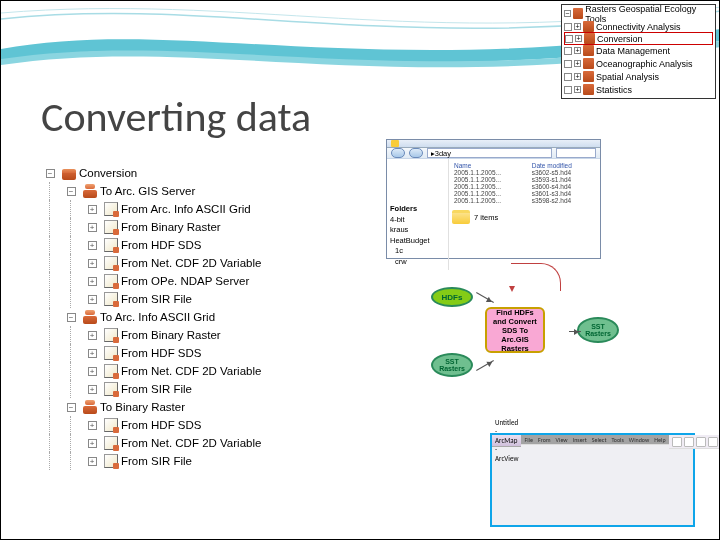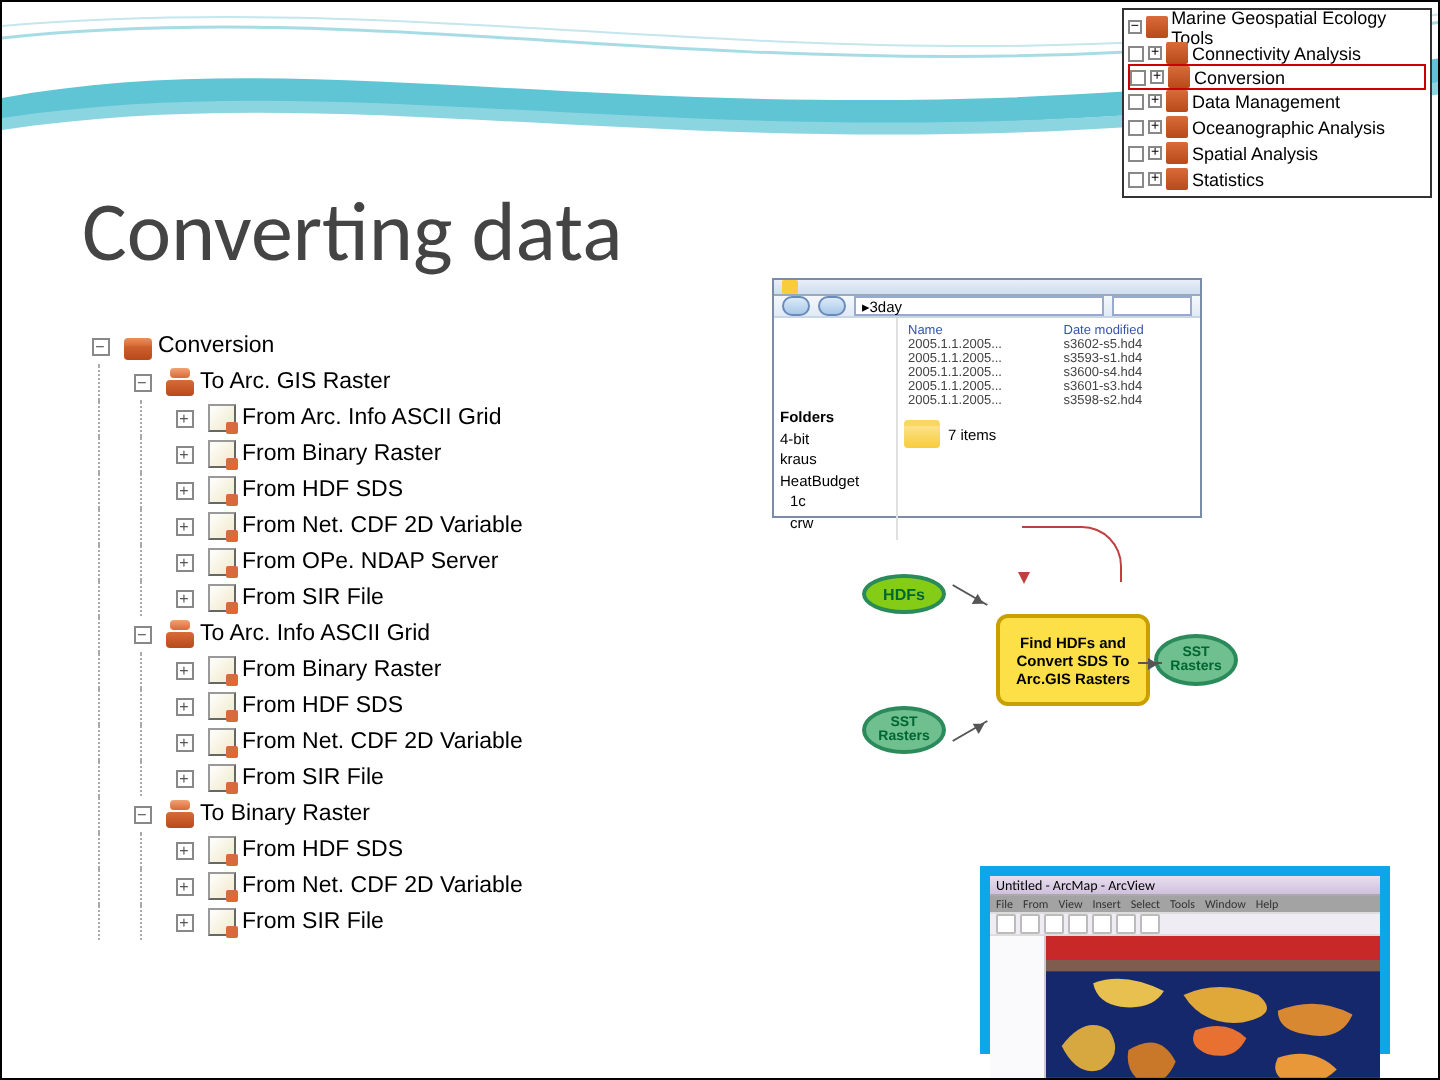--- a/index.html
+++ b/index.html
@@ -207,37 +207,37 @@
     text-align: center;
     padding: 3px;
   }
   .d-ell {
     border-radius: 50%;
     color: #063;
   }
   .d-hdfs { top:2px; left:30px; width:42px; height:20px; background:#84cc16; border-color:#2a8a5a; }
   .d-rast { top:68px; left:30px; width:42px; height:24px; background:#6fbf8f; border-color:#2a8a5a; font-size:7px; }
   .d-out { top:32px; right:2px; width:42px; height:26px; background:#6fbf8f; border-color:#2a8a5a; font-size:7px; }
-  .d-box { top:22px; left:97px; width:77px; height:46px; background:#fde047; border-color:#c8a000; border-radius:6px; color:#000; font-size:7.5px; line-height:1.2; }
+  .d-box { top:22px; left:84px; width:60px; height:46px; background:#f9a8d4; border-color:#c8a000; border-radius:6px; color:#000; font-size:7.5px; line-height:1.2; }
   .d-arrow { position:absolute; height:0; border-top:1.5px solid #555; }
   .d-arrow::after { content:""; position:absolute; right:-1px; top:-3px; border:3px solid transparent; border-left:5px solid #555; }
   .arrow-curve { position:absolute; left:110px; top:-22px; width:50px; height:28px; border:1.5px solid #c04040; border-left:none; border-bottom:none; border-radius: 0 20px 0 0; }
   .arrow-curve::after { content:""; position:absolute; left:-2px; bottom:-4px; border:3px solid transparent; border-top:6px solid #c04040; }
   
   .mapwin {
     position: absolute;
     bottom: 12px;
     right: 24px;
     width: 205px;
     height: 94px;
-    border: 5px solid #0ea5e9;
+    border: 2px solid #0ea5e9;
     background: #efeff3;
     font-size: 7px;
     display:flex;
-    flex-direction:column;
+    flex-direction:row;
   }
   .map-title { height:12px;background:linear-gradient(#e8dff0,#d0c0dc);border-bottom:1px solid #aaa;padding:0 3px;display:flex;align-items:center; }
   .map-menu { height:10px; background:#a3a3a3;border-bottom:1px solid #ddd; display:flex; gap:5px; padding:0 3px; align-items:center; color:#333; font-size:6px; }
   .map-tools { height:14px;background:#f0ecf4;border-bottom:1px solid #ddd;display:flex;align-items:center;gap:2px;padding:0 3px; }
   .map-tool-btn { width:10px;height:10px;border:1px solid #bbb;background:#fff;border-radius:1px; }
   .map-body { flex:1; display:flex; background:#fff; }
   .map-side { width:28px; border-right:1px solid #ccc; background:#fafafc; }
   .map-canvas { flex:1; position:relative; background:#1a2a6a; overflow:hidden; }
   .map-svg { width:100%; height:100%; display:block; }
 </style>
@@ -252,21 +252,21 @@
     <path d="M0,12 C240,-8 420,48 720,6" fill="none" stroke="#C4E6EC" stroke-width="1"></path>
   </svg>
 </div>
 
 <div class="title">Converting data</div>
 
 <div class="legend">
   <div class="legend-row">
     <span class="sm-plus">−</span>
     <span class="leg-toolbox"></span>
-    <span style="font-weight:500;">Marine Geospatial Ecology Tools</span>
+    <span style="font-weight:500;">Rasters Geospatial Ecology Tools</span>
   </div>
   <div class="legend-row">
       <span class="chk"></span>
       <span class="sm-plus">+</span>
       <span class="leg-toolbox"></span>
       <span>Connectivity Analysis</span>
     </div>
   <div class="legend-row leg-box">
       <span class="chk"></span>
       <span class="sm-plus">+</span>
@@ -307,21 +307,21 @@
     <span class="toolbox-icon"></span>
     <span>Conversion</span>
   </div>
 
   <div class="tree-row">
     <span class="t-dline"></span>
     <span class="t-ind">
         <span class="t-minus">−</span>
       </span>
     <span class="toolset-icon"></span>
-    <span>To Arc. GIS Raster</span>
+    <span>To Arc. GIS Server</span>
   </div>
   <div class="tree-row">
       <span class="t-dline"></span>
       <span class="t-dline"></span>
       <span class="t-ind">
         <span class="t-plus">+</span>
       </span>
       <span class="script-icon"></span>
       <span>From Arc. Info ASCII Grid</span>
     </div>

